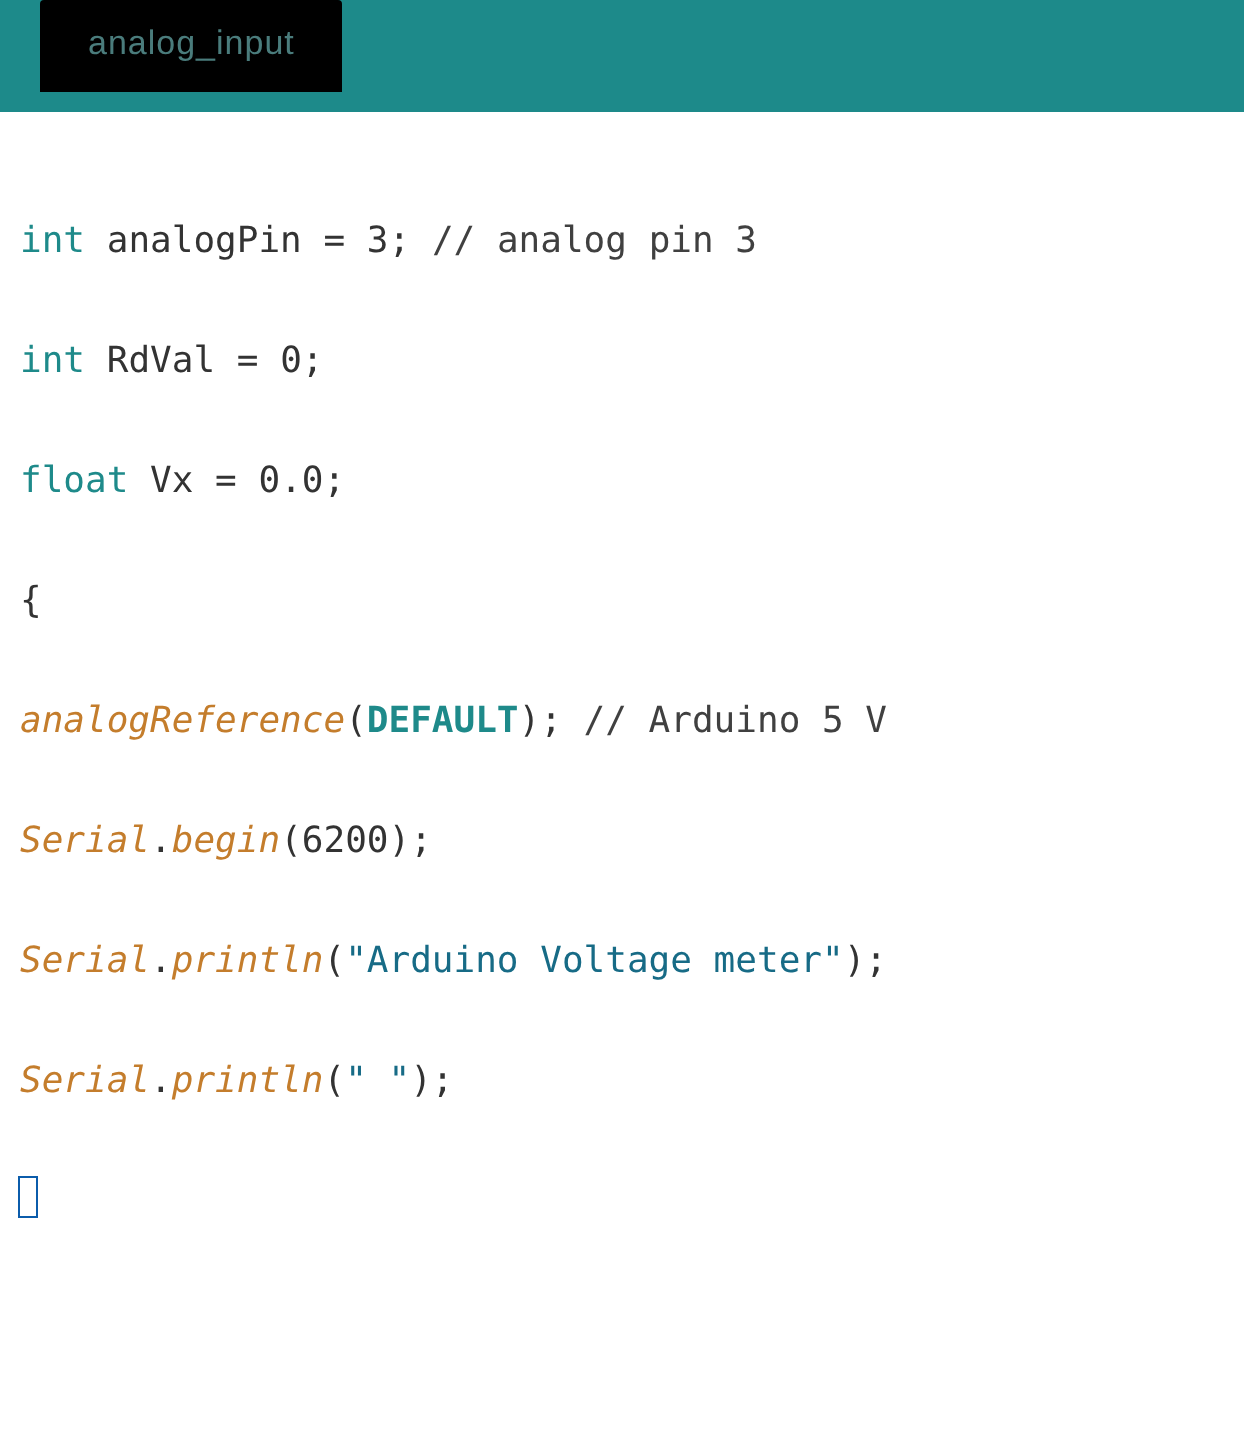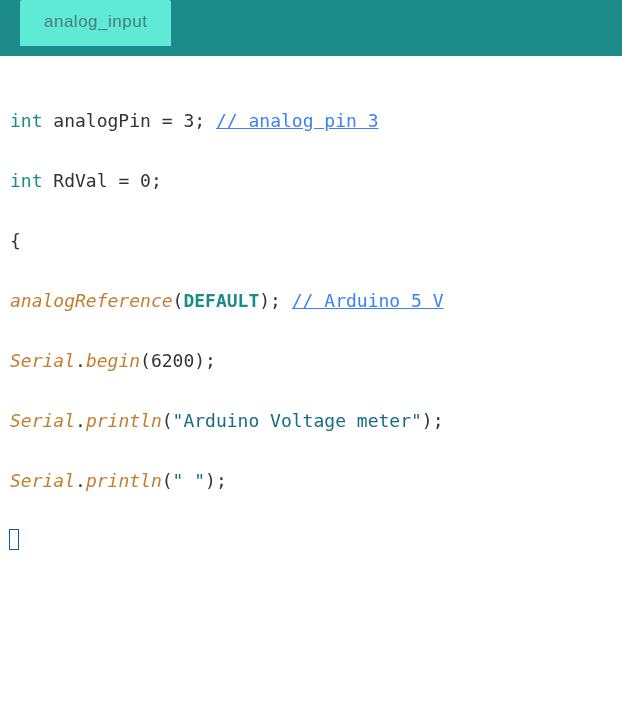--- a/index.html
+++ b/index.html
@@ -27,21 +27,21 @@
   .tab-bar .bg {
     position:absolute;
     inset:0;
     background: #279494;
     background: #1e8a8a;
     background: #198a8a;
     background: #1d8a8a;
   }
   .tab {
     position: relative;
-    background: #5eead4;
+    background: #000000;
     padding: 12px 24px 14px 24px;
     margin-left: 20px;
     color: #3f6b6b;
     color: #4a7c7c;
     border-radius: 2px 2px 0 0;
     font-family: "Segoe UI","Helvetica Neue",Arial,sans-serif;
     font-size: 17px;
     letter-spacing: 0.5px;
   }
   .code-area {
@@ -54,41 +54,42 @@
   .tok-kw   { color: #1e8a8a; }            
   .tok-fn   { color: #c47d2c; font-style: italic; }            
   .tok-fn2  { color: #c47d2c; }            
   .tok-const{ color: #1e8a8a; font-weight: bold; }
   .tok-str  { color: #1a6d8a; color:#156f8a; color:#21647a; color:#1e6e86; }
   .tok-str  { color: #1b6d89; }
   .tok-str  { color: #167089; }
   .tok-str  { color: #1a6b86; }
   .tok-str  { color: #186a87; }
   .tok-str  { color: #176b86; }
-  .tok-cmt  { color: #3b82f6; text-decoration: underline; }            
+  .tok-cmt  { color: #404040; }            
   .cursor-box{
     display:inline-block;
     width:10px; height:21px;
     border:1.5px solid #0b5cab;
     vertical-align: -3px;
     margin-left: -1px;
   }
   .code-area .line { display:block; }
 </style>
 </head>
 <body>
 
 <div class="tab-bar">
   <div class="bg"></div>
   <div class="tab">analog_input</div>
 </div>
 
 <div class="code-area">
 <span class="line"><span class="tok-kw">int</span><span> analogPin </span><span>= </span><span>3</span><span>; </span><span class="tok-cmt">// analog pin 3</span></span>
 <span class="line"><span class="tok-kw">int</span><span> RdVal </span><span>= </span><span>0</span><span>;</span></span>
+<span class="line"><span class="tok-kw">float</span><span> Vx </span><span>= </span><span>0.0</span><span>;</span></span>
 <span class="line"><span>{</span></span>
 <span class="line"><span class="tok-fn">analogReference</span><span>(</span><span class="tok-const">DEFAULT</span><span>); </span><span class="tok-cmt">// Arduino 5 V</span></span>
 <span class="line"><span class="tok-fn">Serial</span><span>.</span><span class="tok-fn">begin</span><span>(</span><span>6200</span><span>);</span></span>
 <span class="line"><span class="tok-fn">Serial</span><span>.</span><span class="tok-fn">println</span><span>(</span><span class="tok-str">"Arduino Voltage meter"</span><span>);</span></span>
 <span class="line"><span class="tok-fn">Serial</span><span>.</span><span class="tok-fn">println</span><span>(</span><span class="tok-str">" "</span><span>);</span></span>
 <span class="line"><span class="cursor-box"></span></span>
 <span class="line"> </span>
 
 
 

